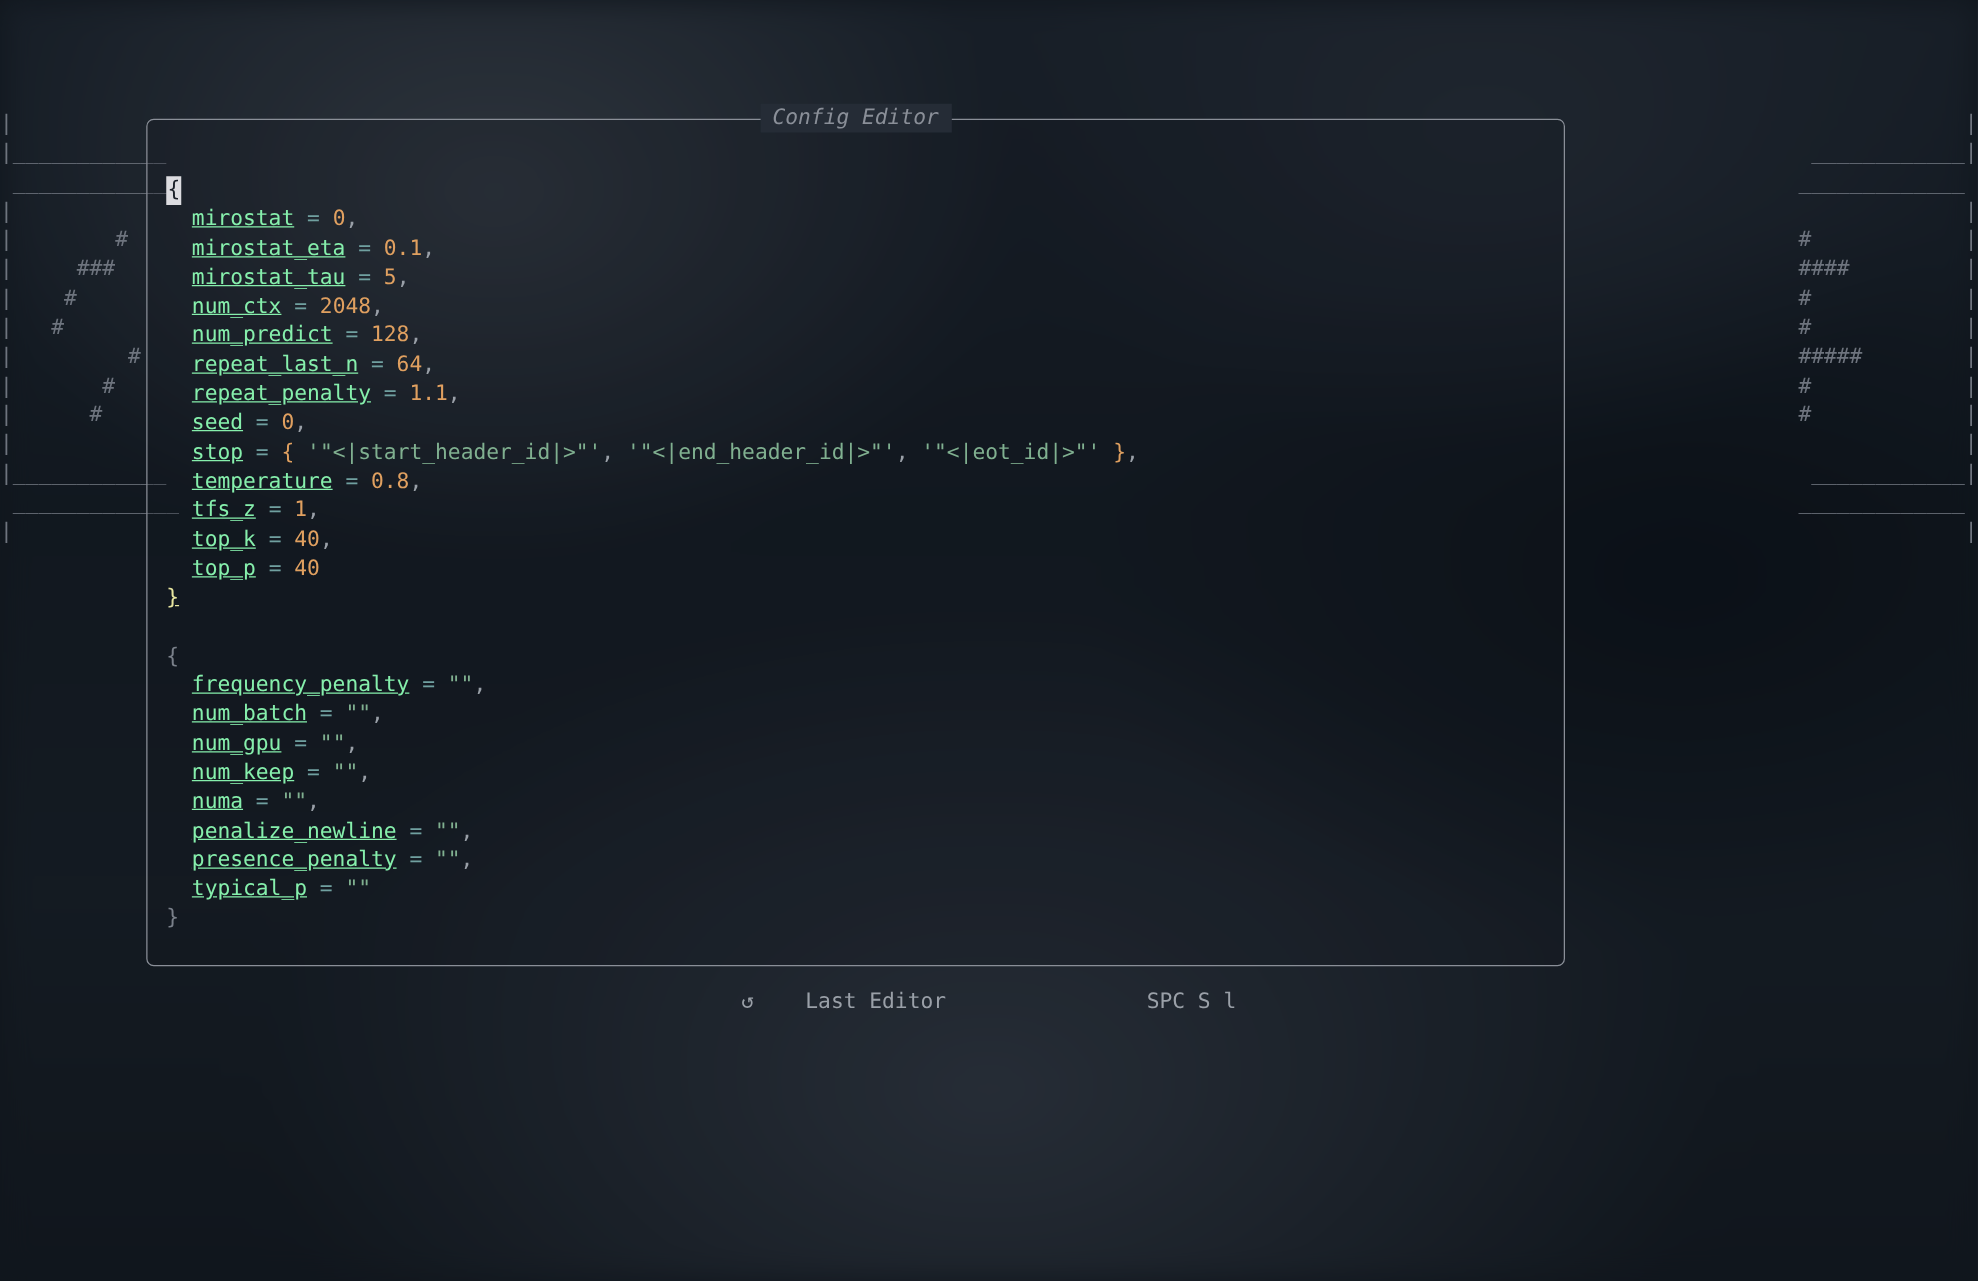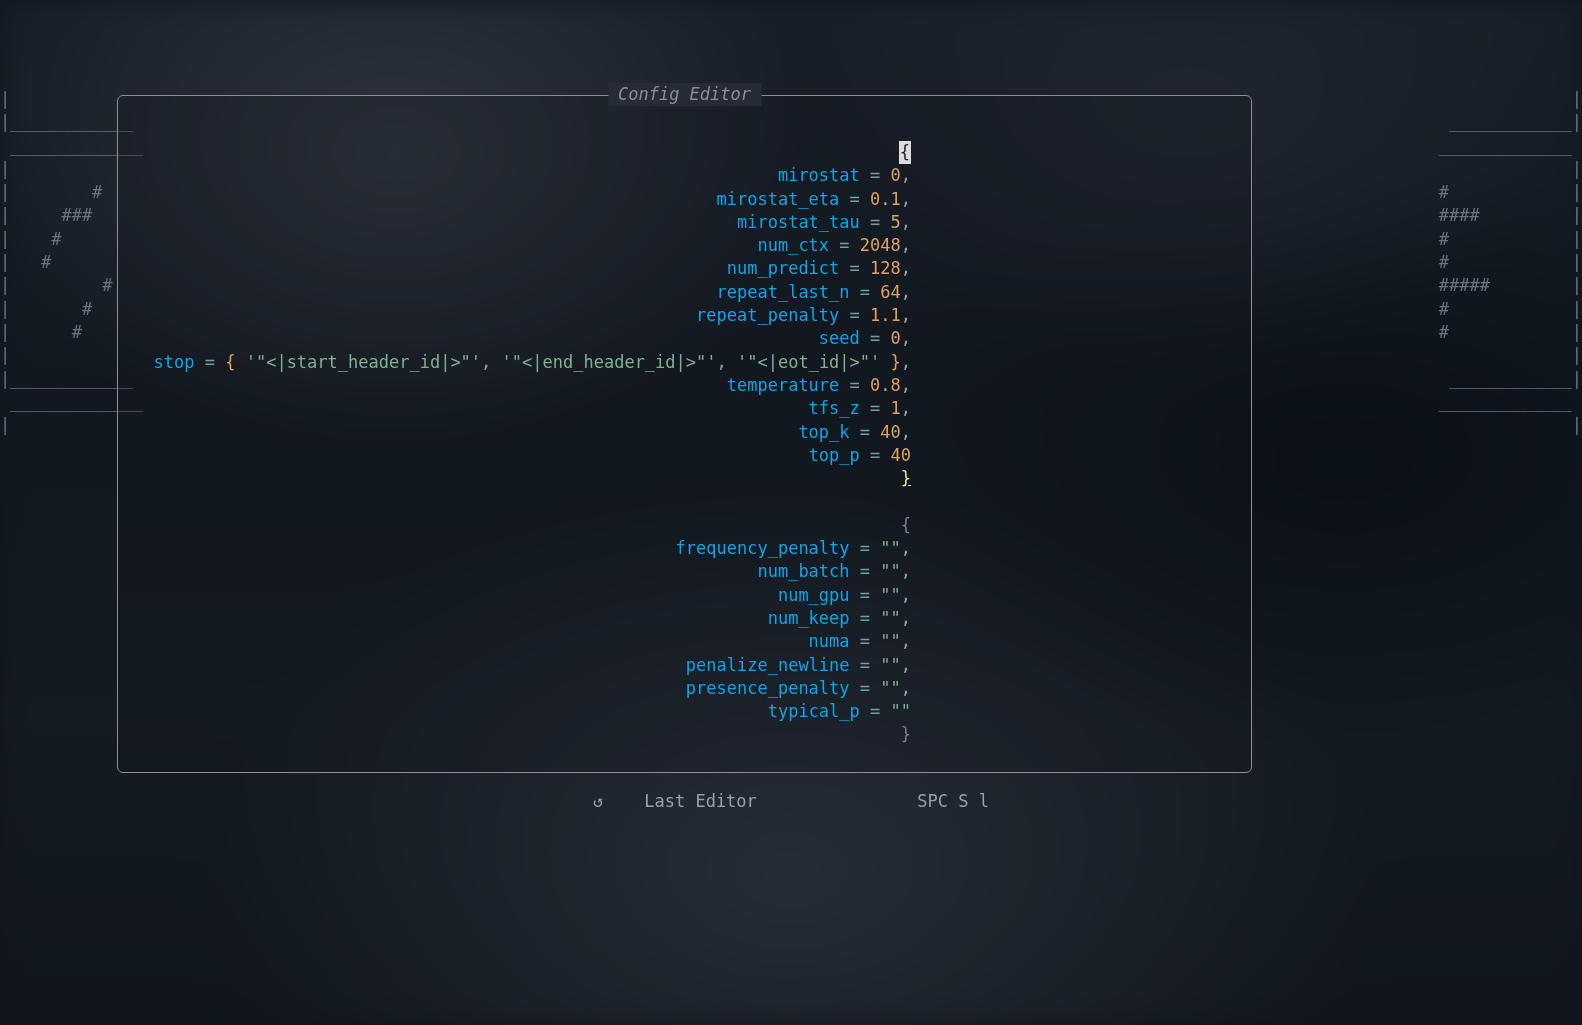--- a/index.html
+++ b/index.html
@@ -50,21 +50,20 @@
   
   .panel {
     position: absolute;
     top: 95px;
     left: 117px;
     width: 1135px;
     height: 678px;
     border: 1.5px solid #8a8f98;
     border-radius: 6px;
     background: rgba(20,24,30,0.25);
-    text-align: right;
   }
   .panel-title {
     position: absolute;
     top: -13px;
     left: 50%;
     transform: translateX(-50%);
     padding: 0 10px;
     font-style: italic;
     color: #8a8f98;
     background: #252c36; 
@@ -76,21 +75,21 @@
     left: 15px;
     white-space: pre;
   }
   .cursor-block {
     display: inline-block;
     background: #dcdce0;
     color: #1a2028;
     padding: 0 1px;
   }
 
-  .key   { color: #0ea5e9; } 
+  .key   { color: #86efac; text-decoration: underline; } 
   .eq    { color: #70a0a0; } 
   .num   { color: #e0a060; } 
   .str   { color: #80b090; } 
   .strq  { color: #80b090; }
   .brace { color: #e0a060; }
   .edit-brace { color: #e8e6a0; text-decoration: underline; }
   .punct { color: #9aa0a8; }
   .dim   { color: #7a808a; }
 
   .codeline { display: block; }

